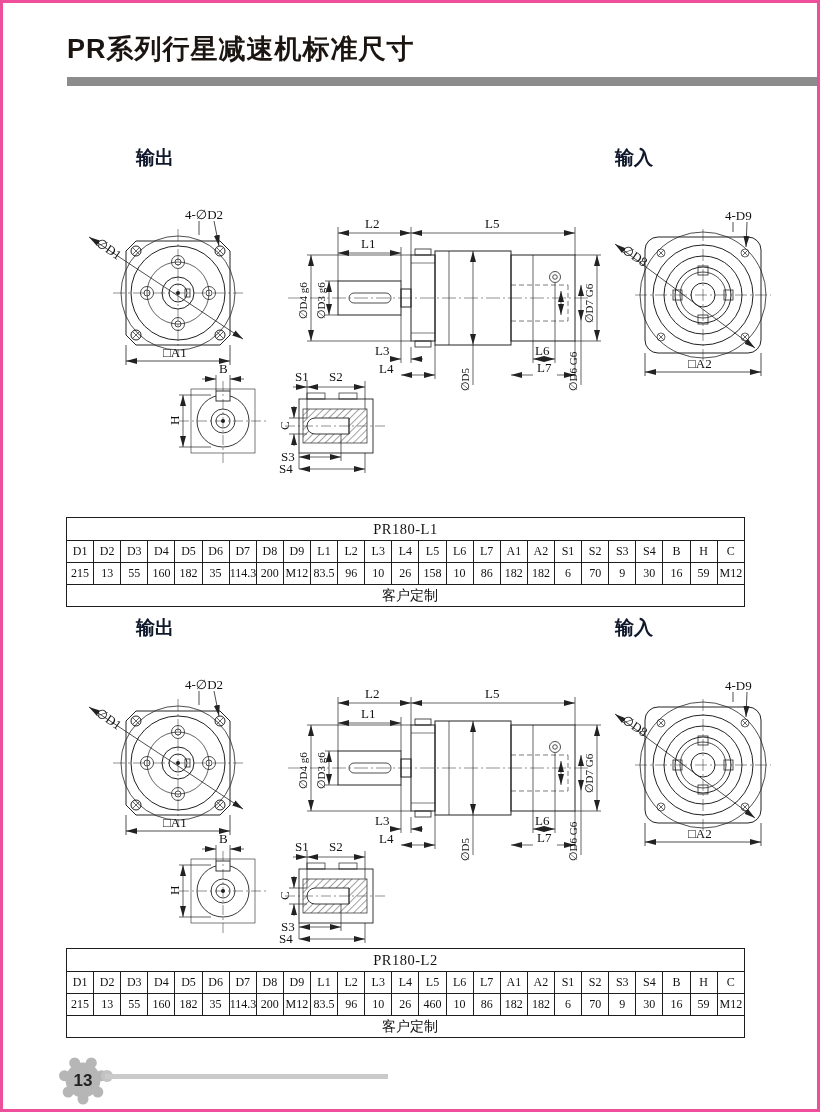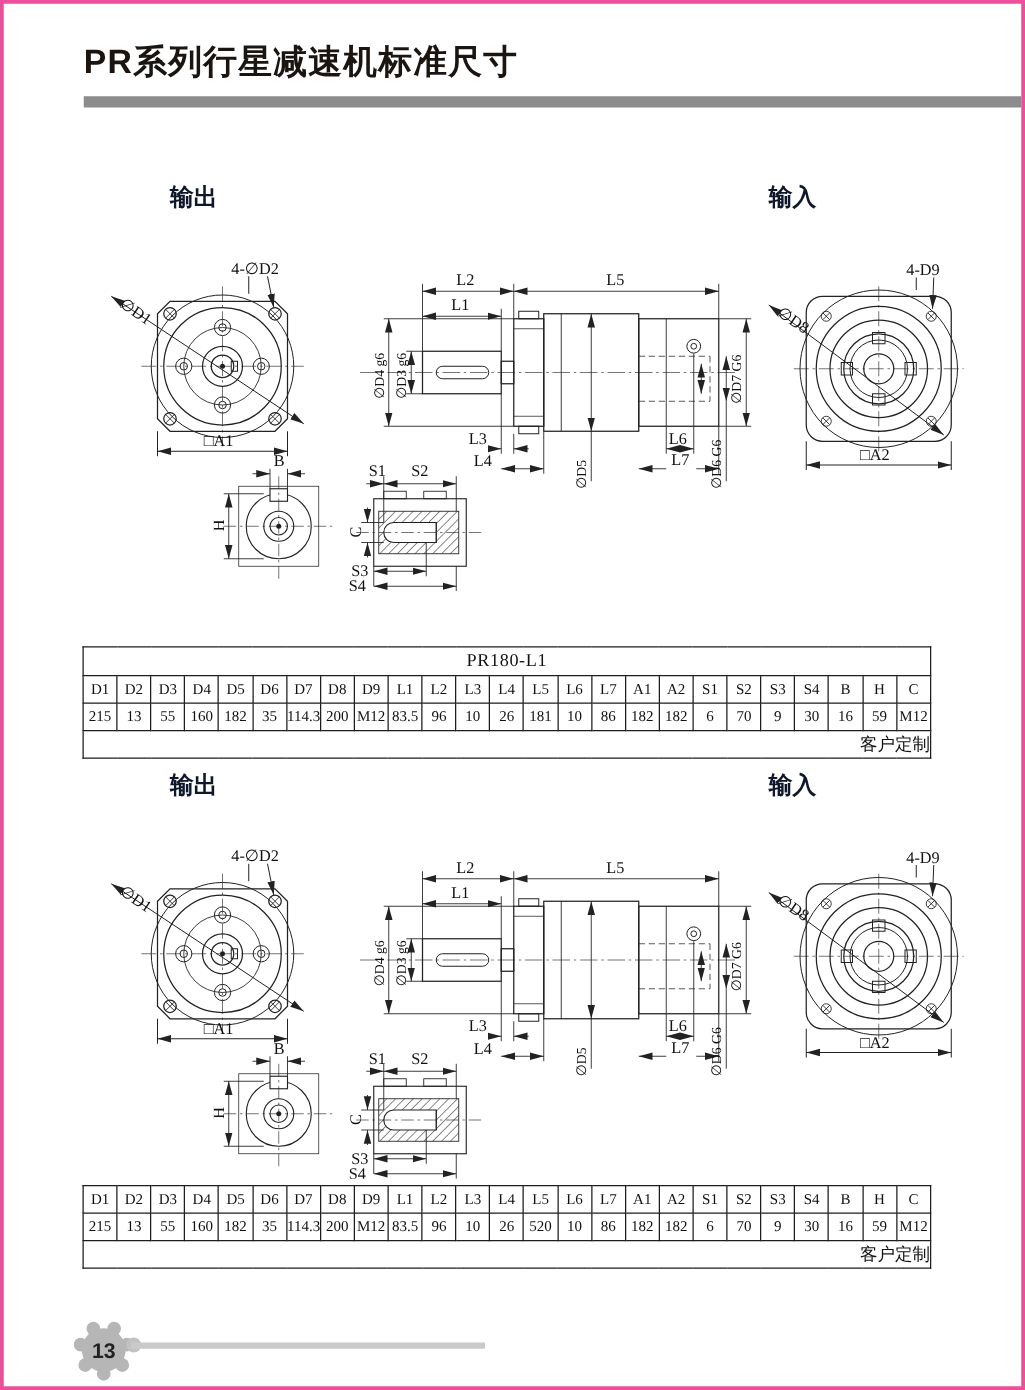--- a/index.html
+++ b/index.html
@@ -28,21 +28,21 @@
   .dim-s{font-size:11px;}
   .spec-table{
     position:absolute; left:63px; border-collapse:collapse; table-layout:fixed;
     width:679px; font-family:"Liberation Serif", serif;
   }
   .spec-table td{
     border:1px solid #1d1d1d; text-align:center; height:21px; padding:0;
     font-size:12px; color:#111; overflow:hidden; white-space:nowrap;
   }
   .spec-table tr.t-title td{font-size:14.5px; height:22px; letter-spacing:0.5px;}
-  .spec-table tr.t-note td{text-align:right; padding-left:9px; font-size:14px;
+  .spec-table tr.t-note td{text-align:center; padding-left:9px; font-size:14px;
     font-family:"Liberation Sans", sans-serif;}
   #table-1{top:482px;margin-top:32px;}
   #table-2{top:945px;}
   .footer-line{position:absolute; left:102px; top:1071px; width:283px; height:5px; background:#cacaca;}
   .footer-dot{position:absolute; left:98px; top:1067px; width:12px; height:12px; border-radius:50%; background:#c2c2c2;}
   .footer-gear{position:absolute; left:50px; top:1047px;}
   .gear-num{font-family:"Liberation Sans",sans-serif; font-size:17px; font-weight:bold; fill:#222;}
 </style>
 </head>
 <body>
@@ -329,21 +329,21 @@
           <td>160</td>
           <td>182</td>
           <td>35</td>
           <td>114.3</td>
           <td>200</td>
           <td>M12</td>
           <td>83.5</td>
           <td>96</td>
           <td>10</td>
           <td>26</td>
-          <td>181</td>
+          <td>158</td>
           <td>10</td>
           <td>86</td>
           <td>182</td>
           <td>182</td>
           <td>6</td>
           <td>70</td>
           <td>9</td>
           <td>30</td>
           <td>16</td>
           <td>59</td>
@@ -578,20 +578,23 @@
     <text class="dim-t" x="34" y="16">S1</text>
     <text class="dim-t" x="68" y="16">S2</text>
     <text class="dim-t" x="28" y="65" transform="rotate(-90 28 65)">C</text>
     <text class="dim-t" x="20" y="96">S3</text>
     <text class="dim-t" x="18" y="108">S4</text>
   </svg>
 </div>
 
   <table class="spec-table" id="table-2">
     <tbody>
+      <tr class="t-title">
+        <td colspan="25">PR180-L2</td>
+      </tr>
       <tr class="t-head">
           <td>D1</td>
           <td>D2</td>
           <td>D3</td>
           <td>D4</td>
           <td>D5</td>
           <td>D6</td>
           <td>D7</td>
           <td>D8</td>
           <td>D9</td>
@@ -619,21 +622,21 @@
           <td>160</td>
           <td>182</td>
           <td>35</td>
           <td>114.3</td>
           <td>200</td>
           <td>M12</td>
           <td>83.5</td>
           <td>96</td>
           <td>10</td>
           <td>26</td>
-          <td>520</td>
+          <td>460</td>
           <td>10</td>
           <td>86</td>
           <td>182</td>
           <td>182</td>
           <td>6</td>
           <td>70</td>
           <td>9</td>
           <td>30</td>
           <td>16</td>
           <td>59</td>

